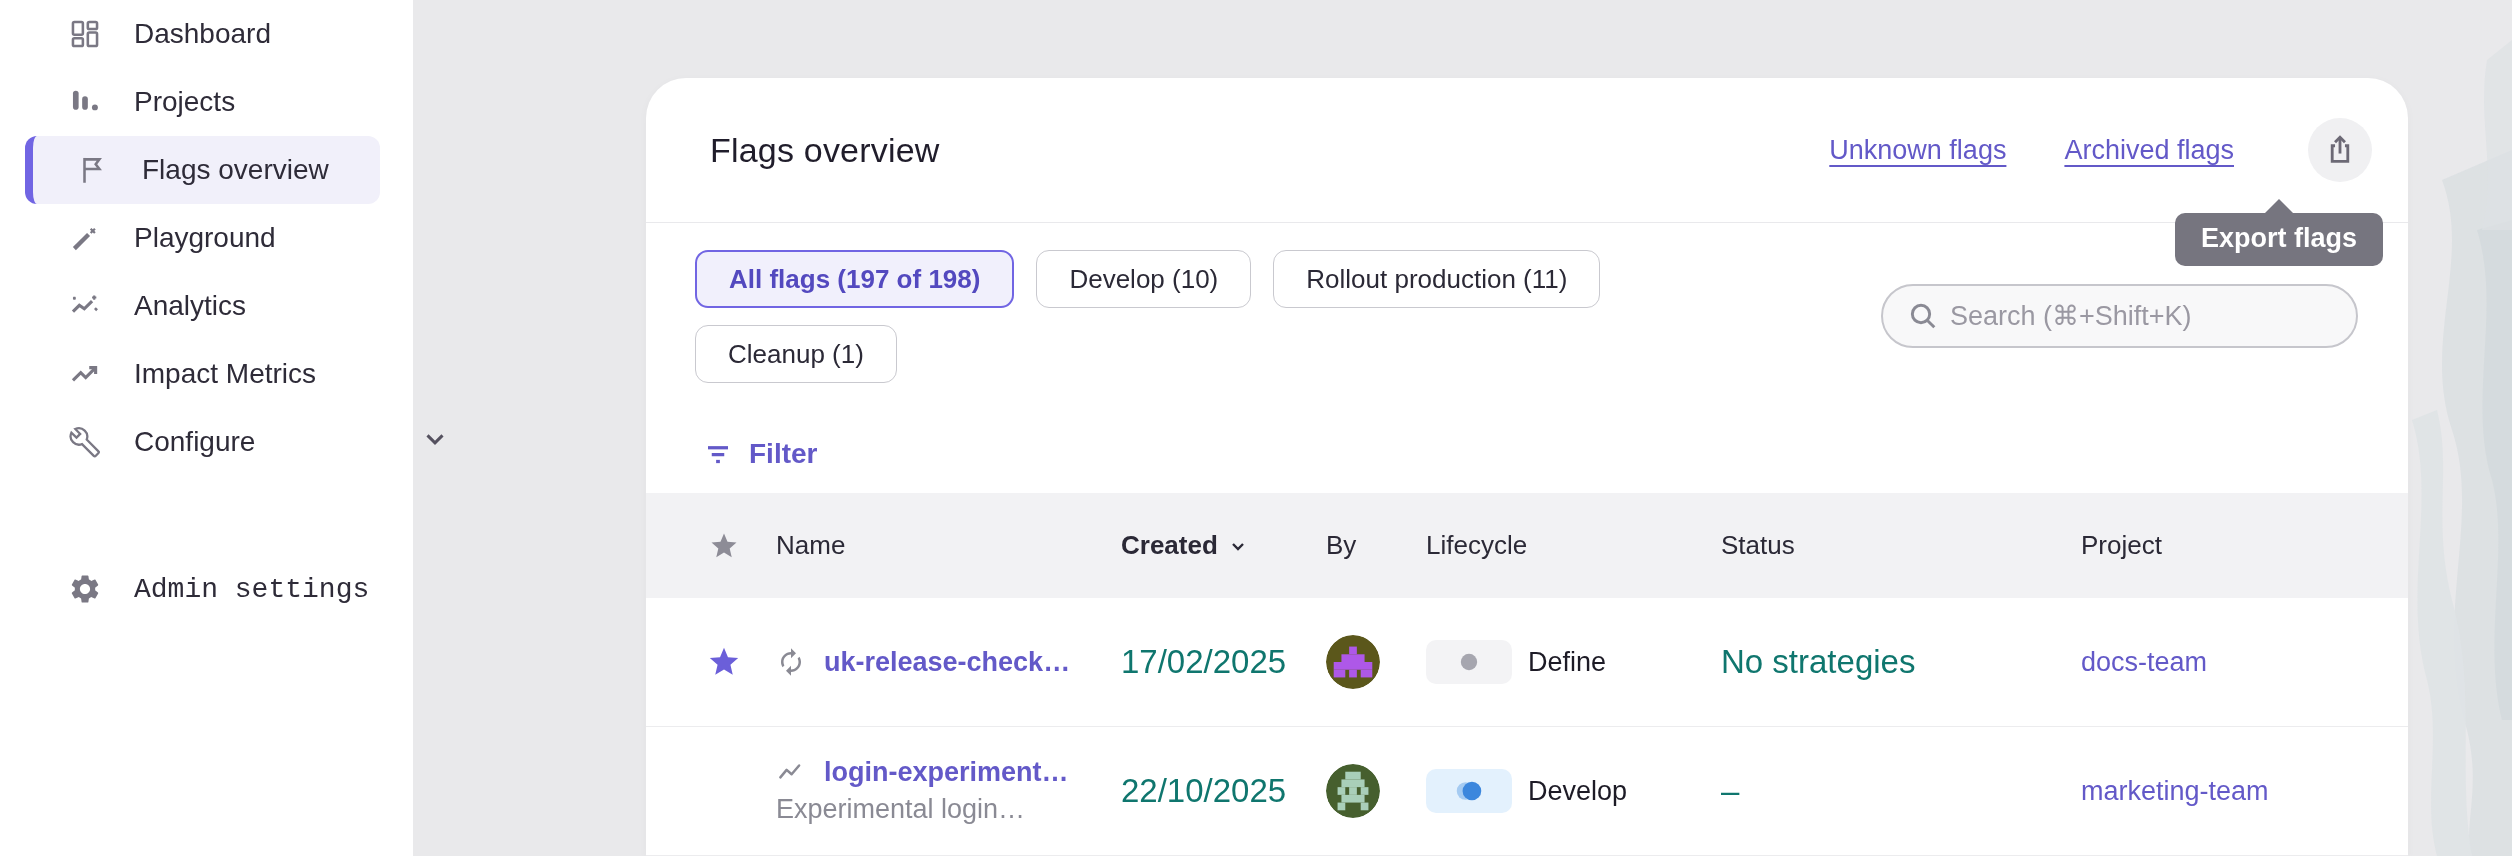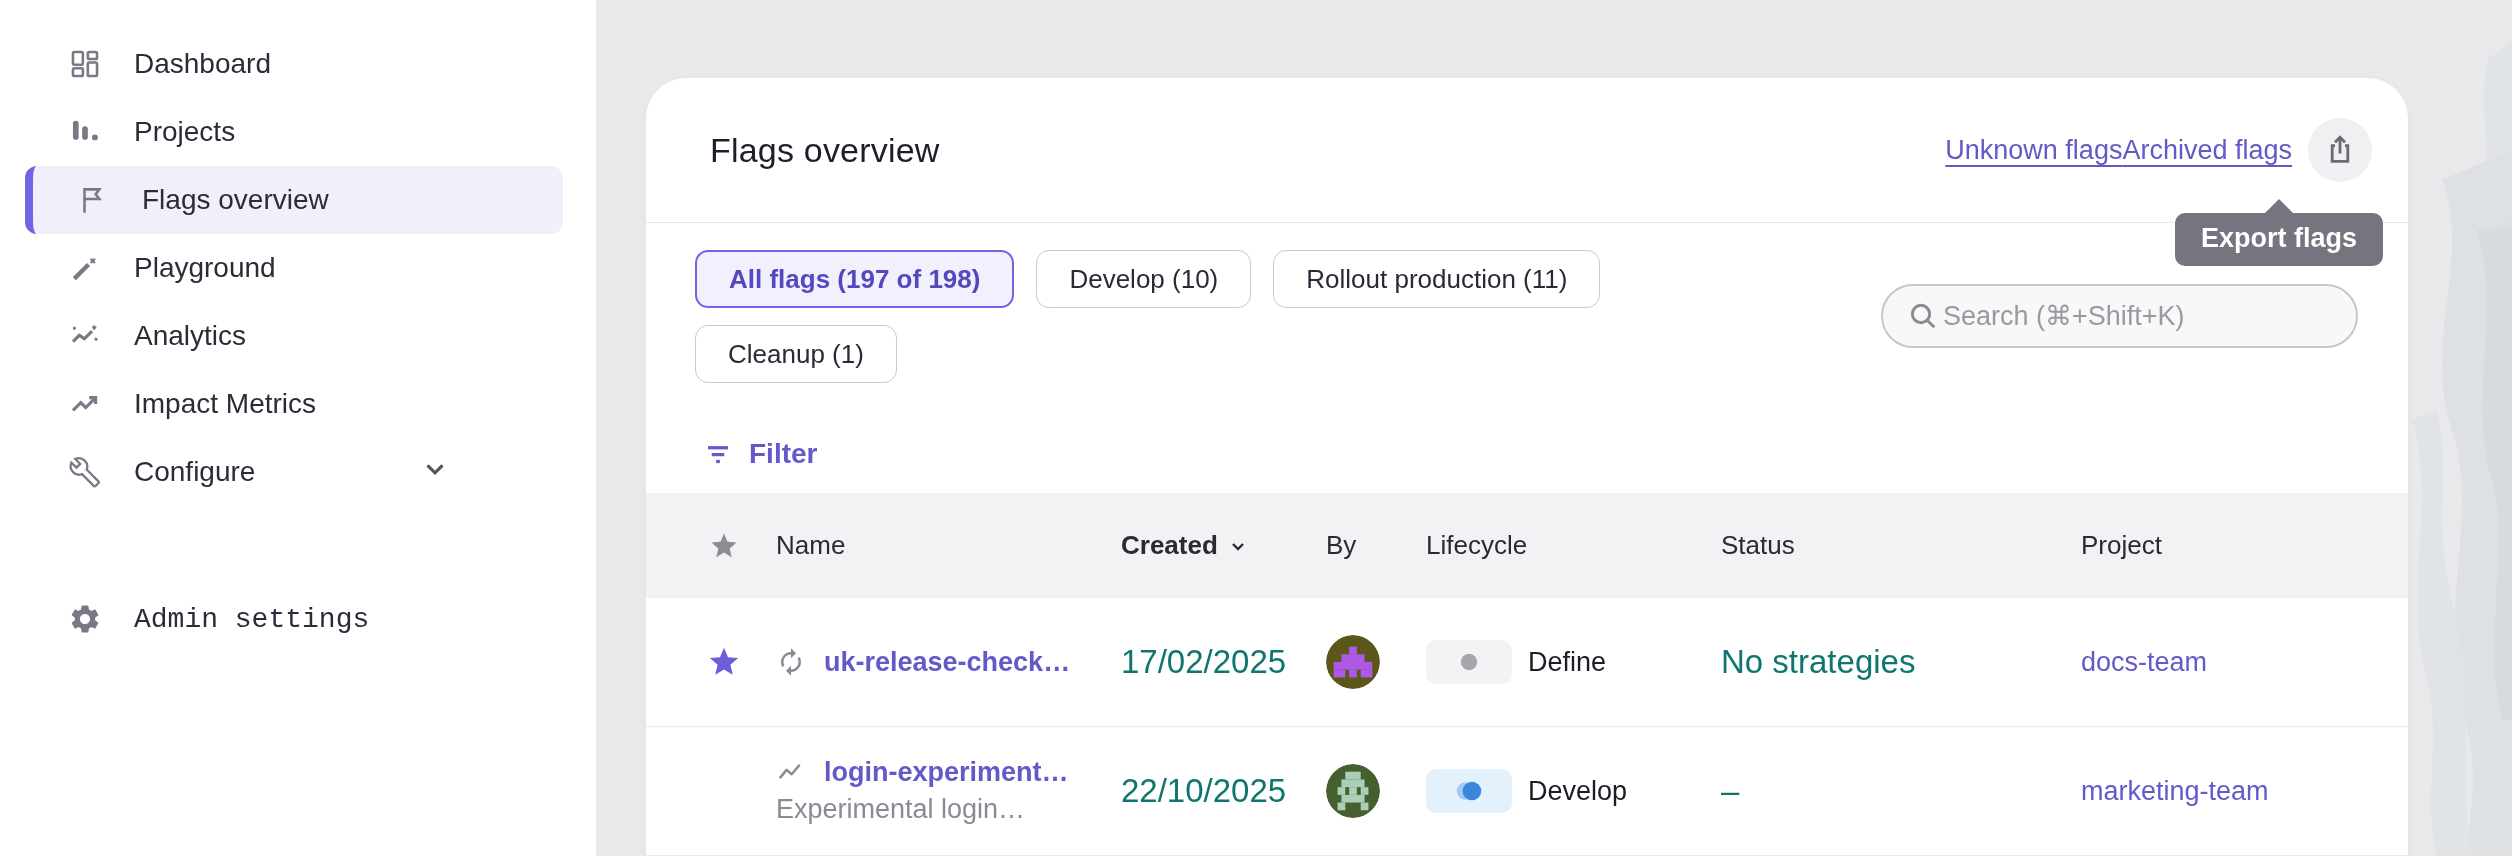--- a/index.html
+++ b/index.html
@@ -9,22 +9,22 @@
     background:#e9e9eb;
     color:#2b2936;
     position:relative;
   }
 
   
   .bg-texture { position:absolute; right:0; top:0; width:130px; height:856px; z-index:0; }
 
   
   .sidebar {
-    position:absolute; left:0; top:0; width:596px; height:856px;
-    background:#ffffff; z-index:2; padding-top:30px;
+    position:absolute; left:0; top:0; width:413px; height:856px;
+    background:#ffffff; z-index:2; 
   }
   .nav-item {
     height:68px; display:flex; align-items:center; gap:32px;
     padding-left:68px; font-size:28px; color:#2e2b38; cursor:pointer;
     position:relative;
   }
   .nav-item .nicon { width:34px; height:34px; flex:0 0 34px; display:flex; align-items:center; justify-content:center; }
   .nav-item .nicon svg { width:34px; height:34px; stroke:#7a7884; fill:none; stroke-width:1.8; }
   .nav-item .nicon svg .fillg { fill:#7a7884; stroke:none; }
   .nav-item.active {
@@ -42,21 +42,21 @@
     background:#ffffff; border-radius:40px 40px 0 0; z-index:3;
     box-shadow:0 2px 10px rgba(40,40,60,0.03);
   }
 
   
   .panel-header {
     height:145px; display:flex; align-items:center;
     padding:0 36px 0 64px; border-bottom:1px solid #e9e9ec; position:relative;
   }
   .page-title { font-size:34px; font-weight:500; color:#201d2b; letter-spacing:0.2px; }
-  .header-right { margin-left:auto; display:flex; align-items:center; }
+  .header-right { margin-left:auto; display:flex; align-items:center; gap:58px; }
   .header-link {
     font-size:27px; color:#6359c8; text-decoration:underline;
     text-underline-offset:6px; cursor:pointer; white-space:nowrap;
   }
   .export-btn {
     width:64px; height:64px; border-radius:50%; background:#f0f0f2; border:none;
     display:flex; align-items:center; justify-content:center; cursor:pointer; margin-left:16px;
   }
   .export-btn svg { width:34px; height:34px; stroke:#6c6975; fill:none; stroke-width:2; }
 
@@ -78,21 +78,21 @@
     height:58px; border-radius:13px; background:#ffffff; border:1.5px solid #c9c9cf;
     font-size:26px; color:#2b2936; padding:8px 32px; display:flex; align-items:center;
     cursor:pointer; font-family:inherit; white-space:nowrap;
   }
   .chip.selected {
     background:#f1f0fc; border:2.5px solid #7165e3; color:#5349bf; font-weight:bold;
   }
   .search-box {
     position:absolute; top:61px; right:50px; width:477px; height:64px;
     border:2px solid #c6c6cc; border-radius:32px; background:#f8f8f9;
-    display:flex; align-items:center; padding:0 24px; gap:4px;
+    display:flex; align-items:center; padding:0 24px; gap:11px;
   }
   .search-box svg { width:32px; height:32px; stroke:#8a8a94; fill:none; stroke-width:2.2; flex:0 0 32px; }
   .search-box input {
     border:none; outline:none; background:transparent; font-size:27px; width:100%;
     font-family:inherit; color:#2b2936;
   }
   .search-box input::placeholder { color:#9a98a2; opacity:1; }
   .filter-btn {
     margin-top:38px; display:inline-flex; align-items:center; gap:16px;
     background:none; border:none; cursor:pointer; font-family:inherit;

